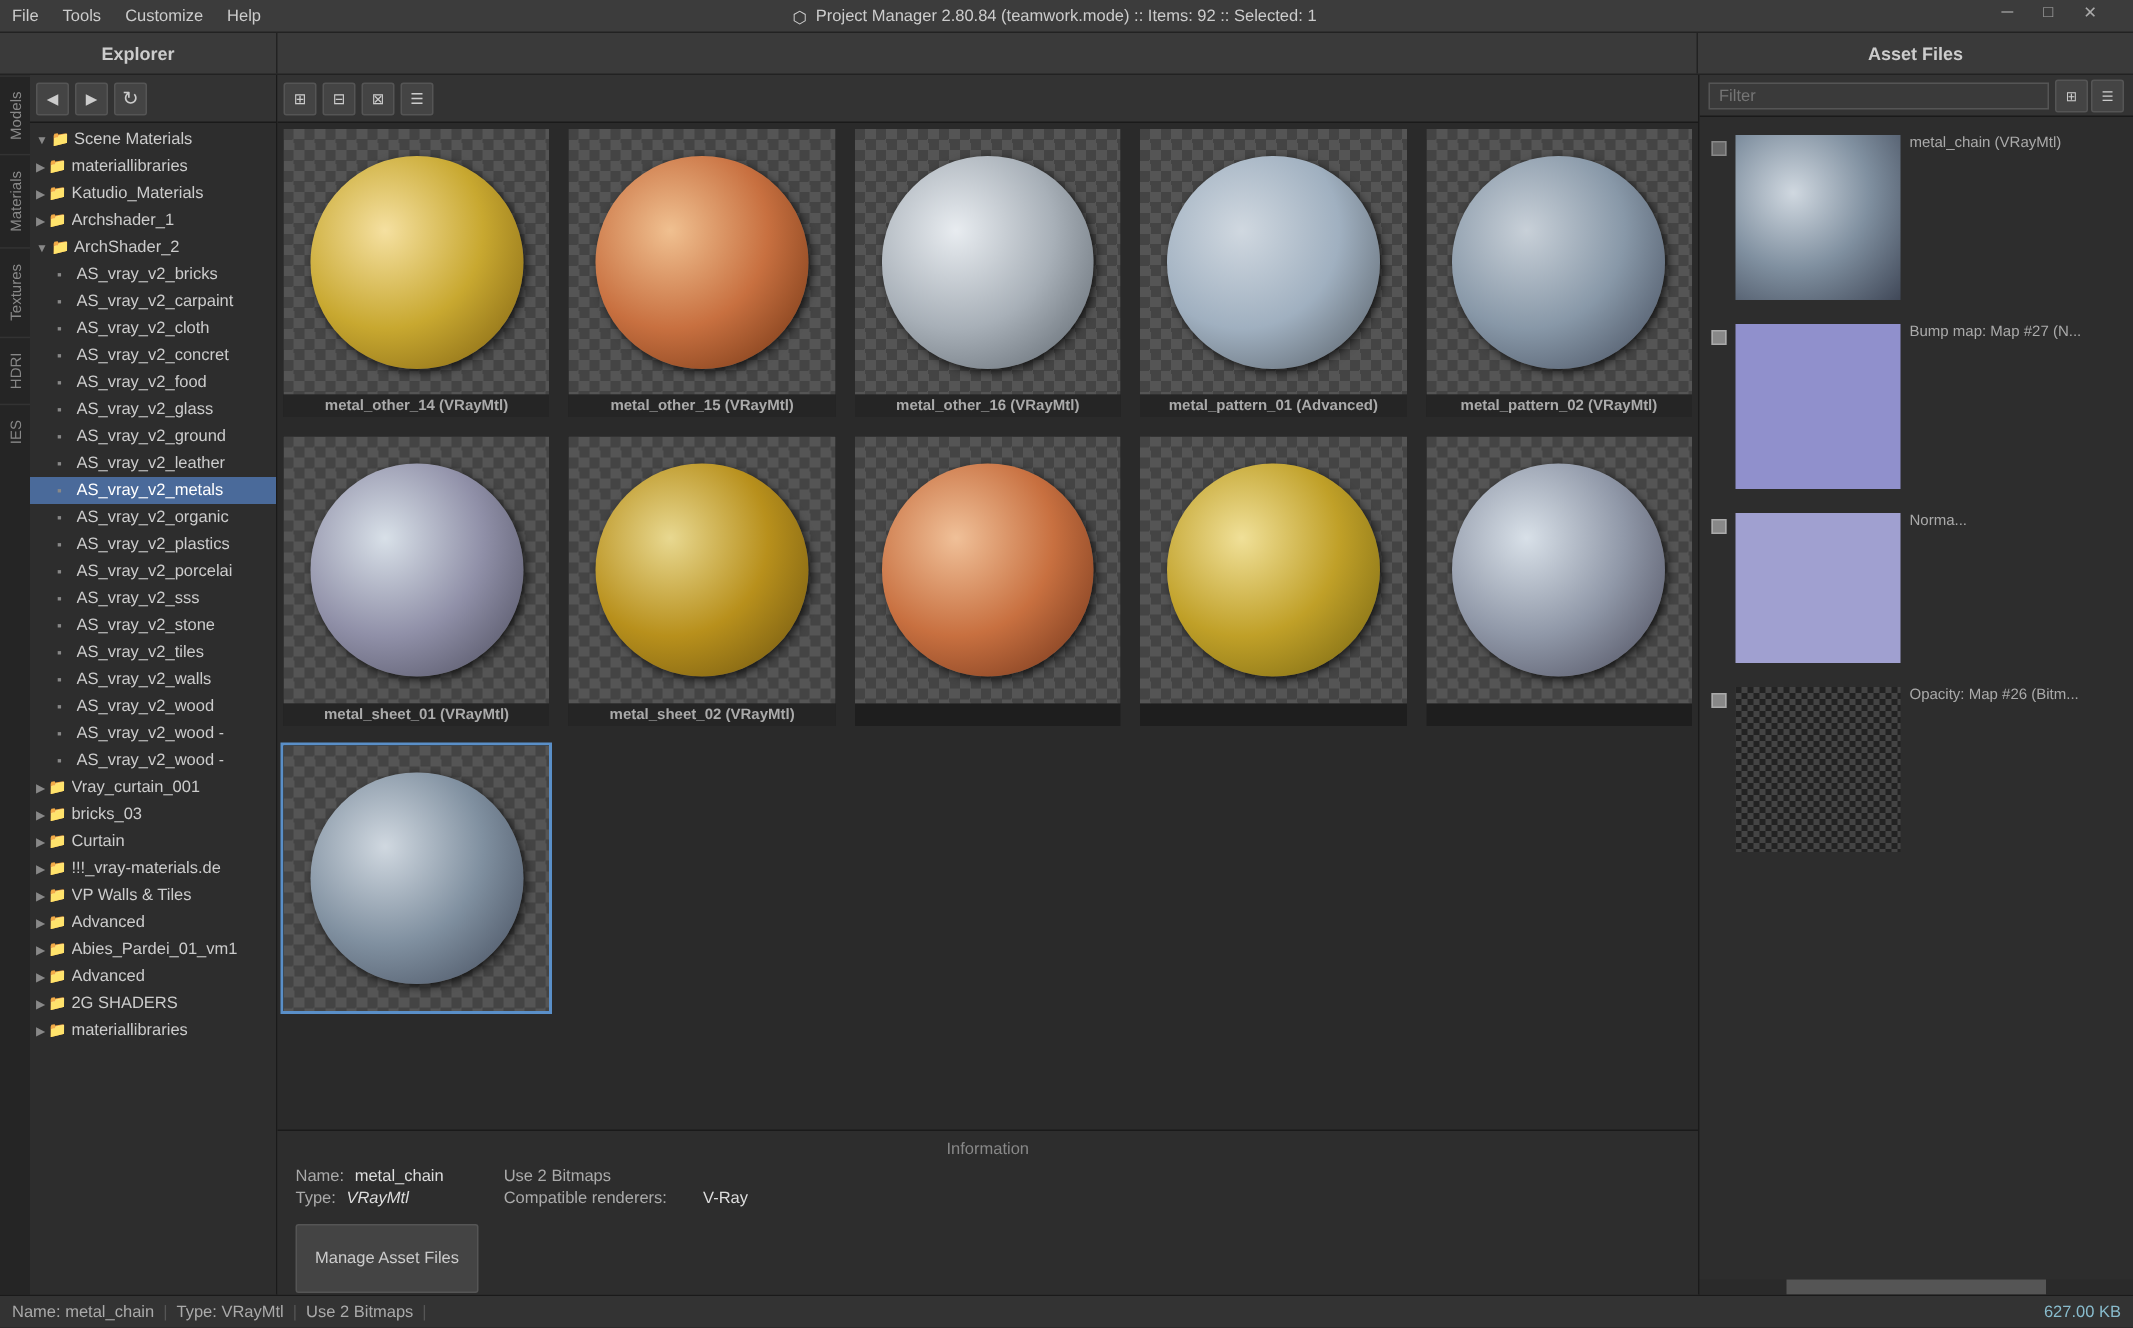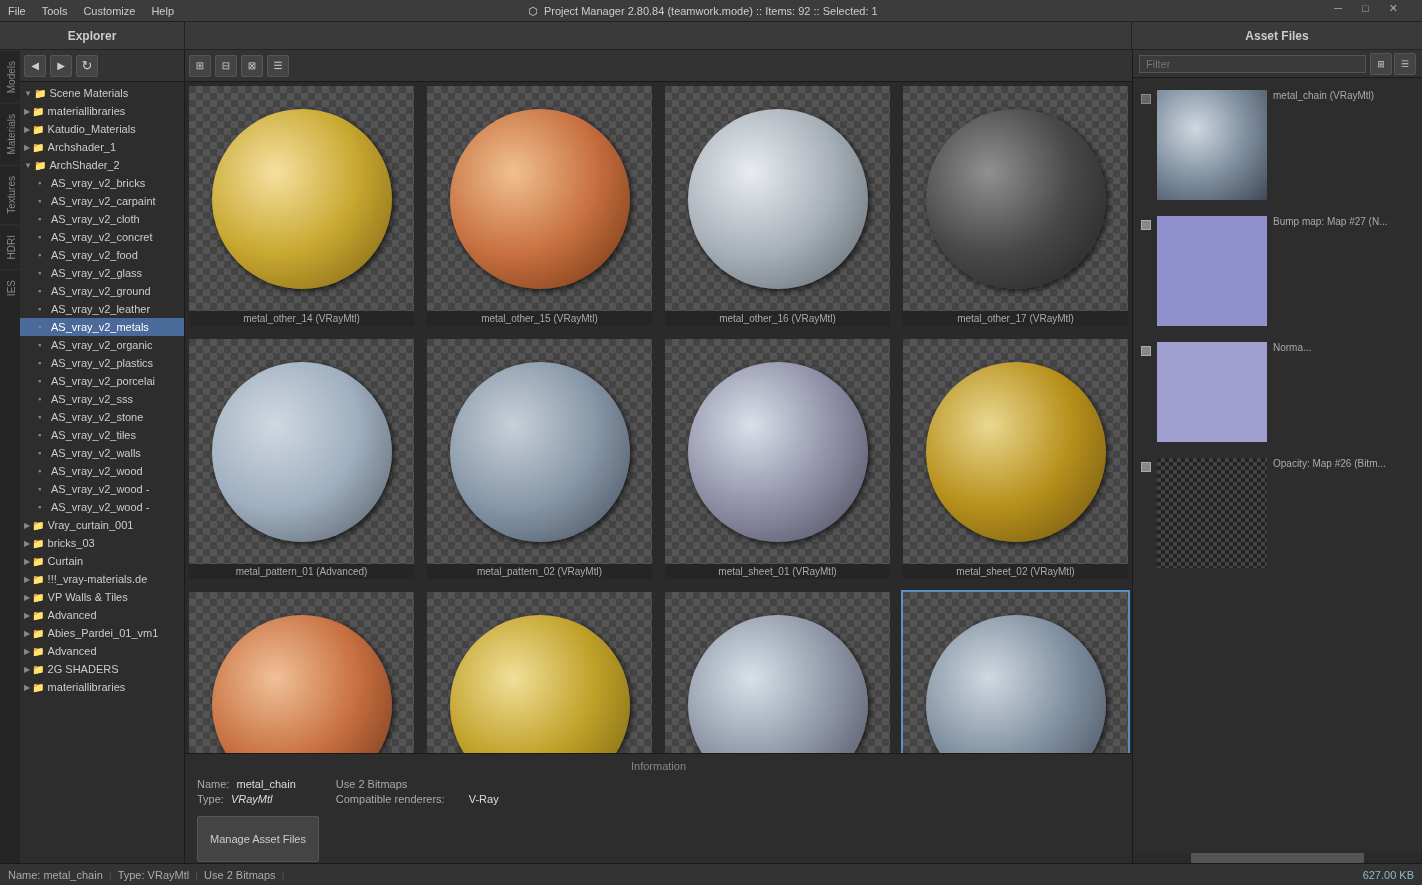--- a/index.html
+++ b/index.html
@@ -33,21 +33,21 @@
     .tree-item.selected { background: #4a6a9a; }
     .tree-item .icon { margin-right: 3px; font-size: 9px; color: #888; }
     .tree-item .folder-icon { color: #c8a040; font-size: 10px; margin-right: 3px; }
     .tree-item .file-icon { color: #888; font-size: 9px; margin-right: 3px; width: 10px; display: inline-block; }
     .tree-item .label { font-size: 11px; color: #ccc; overflow: hidden; text-overflow: ellipsis; }
     .tree-item.selected .label { color: #fff; }
 
     
     #middle-panel { flex: 1; display: flex; flex-direction: column; background: #2a2a2a; }
     #middle-toolbar { height: 32px; background: #333; display: flex; align-items: center; padding: 0 4px; gap: 4px; border-bottom: 1px solid #1a1a1a; }
-    #grid-container { flex: 1; overflow-y: auto; overflow-x: hidden; padding: 4px; display: grid; grid-template-columns: repeat(4, 1fr); gap: 13px; align-content: start; }
+    #grid-container { flex: 1; overflow-y: auto; overflow-x: hidden; padding: 4px; display: grid; grid-template-columns: repeat(5, 1fr); gap: 13px; align-content: start; font-weight: bold; }
     #grid-container::-webkit-scrollbar { width: 8px; }
     #grid-container::-webkit-scrollbar-track { background: #2a2a2a; }
     #grid-container::-webkit-scrollbar-thumb { background: #555; }
 
     .grid-item { background: #1e1e1e; cursor: pointer; position: relative; }
     .grid-item.selected { outline: 2px solid #5a8fc8; }
     .grid-item-thumb { width: 100%; aspect-ratio: 1; background: #333; display: flex; align-items: center; justify-content: center; overflow: hidden; position: relative; }
     .grid-item-label { font-size: 10px; color: #aaa; text-align: center; padding: 2px 2px; background: #252525; white-space: nowrap; overflow: hidden; text-overflow: ellipsis; }
 
     
@@ -321,27 +321,20 @@
         <div style="width:80%;height:80%;border-radius:50%;background:radial-gradient(circle at 35% 35%, #f0c090, #c87040, #6a3010);position:relative;z-index:1;box-shadow:2px 2px 6px rgba(0,0,0,0.7);"></div>
       </div>
       <div class="grid-item-label">metal_other_15 (VRayMtl)</div>
     </div>
         <div class="grid-item">
       <div class="grid-item-thumb">
         <div class="grid-bg"></div>
         <div style="width:80%;height:80%;border-radius:50%;background:radial-gradient(circle at 35% 35%, #e8ecf0, #a8b0b8, #586068);position:relative;z-index:1;box-shadow:2px 2px 6px rgba(0,0,0,0.7);"></div>
       </div>
       <div class="grid-item-label">metal_other_16 (VRayMtl)</div>
-    </div>
-        <div class="grid-item">
-      <div class="grid-item-thumb">
-        <div class="grid-bg"></div>
-        <div style="width:80%;height:80%;border-radius:50%;background:radial-gradient(circle at 35% 35%, #909090, #484848, #202020);position:relative;z-index:1;box-shadow:2px 2px 6px rgba(0,0,0,0.7);"></div>
-      </div>
-      <div class="grid-item-label">metal_other_17 (VRayMtl)</div>
     </div>
         <div class="grid-item">
       <div class="grid-item-thumb">
         <div class="grid-bg"></div>
         <div style="width:80%;height:80%;border-radius:50%;background:radial-gradient(circle at 35% 35%, #d0d8e0, #a0b0c0, #505860);position:relative;z-index:1;box-shadow:2px 2px 6px rgba(0,0,0,0.7);"></div>
       </div>
       <div class="grid-item-label">metal_pattern_01 (Advanced)</div>
     </div>
         <div class="grid-item">
       <div class="grid-item-thumb">

